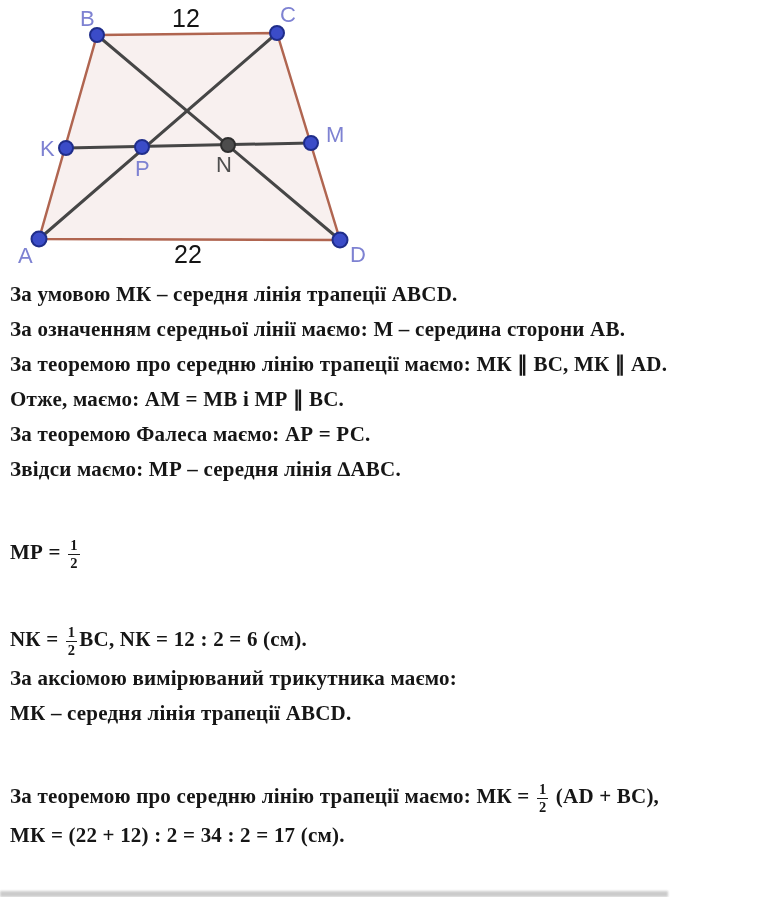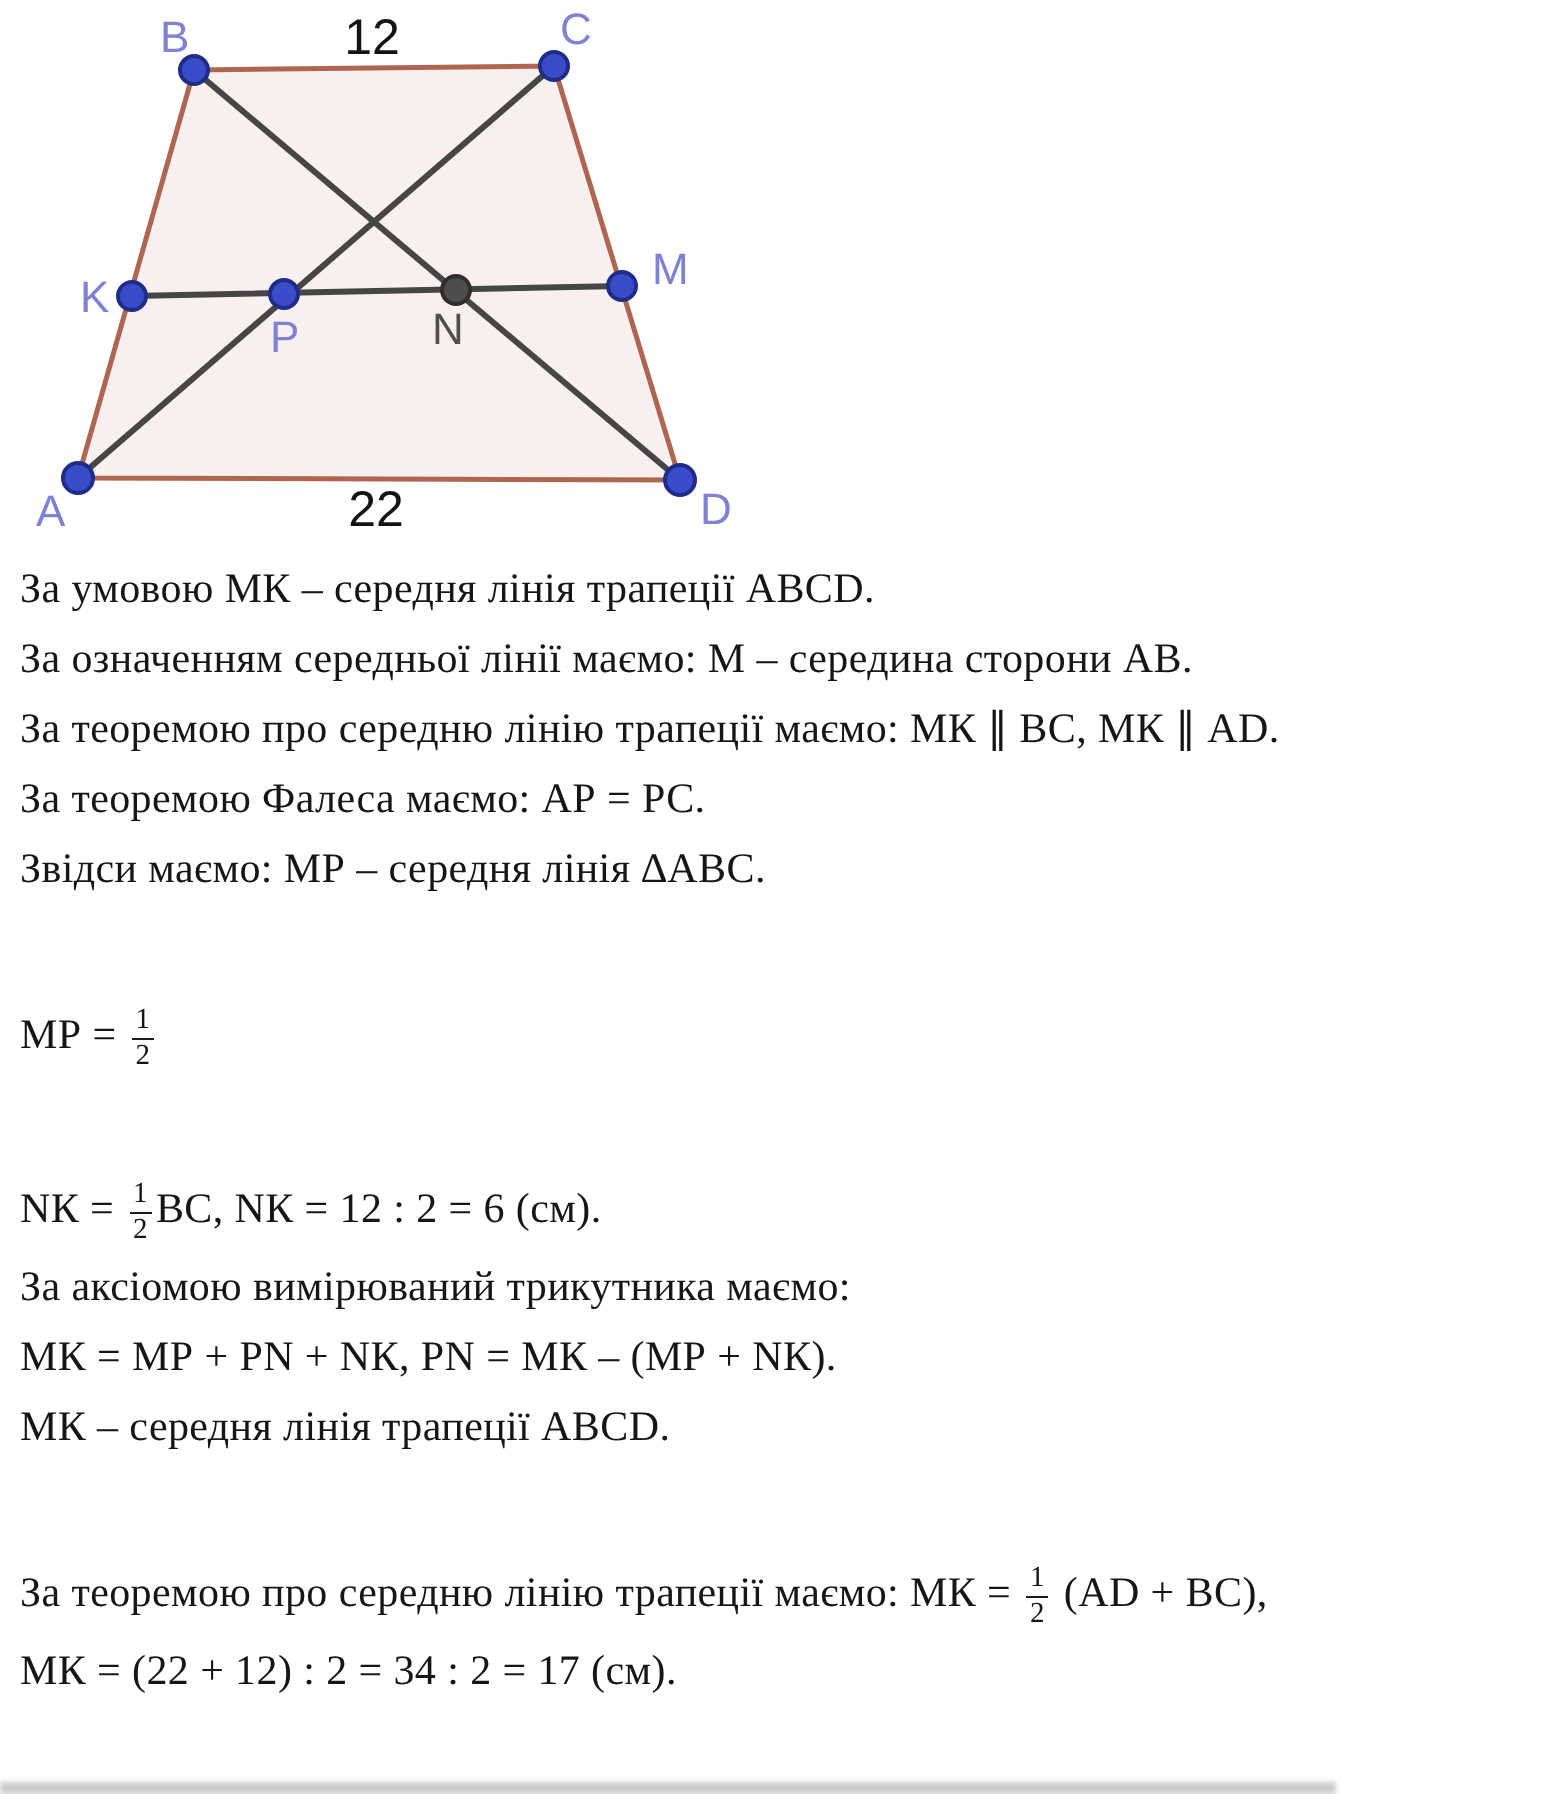--- a/index.html
+++ b/index.html
@@ -27,20 +27,21 @@
   }
   .solution{
     position:absolute;top:277px;left:10px;right:4px;
     color:#161616;
     font-size:21px;
     letter-spacing:0.2px;
   }
   .line{
     height:35px;line-height:35px;
     white-space:nowrap;
+    font-weight:bold;
   }
   .line.has-frac{
     height:43px;line-height:43px;margin-top:44px;
   }
   .frac{
     display:inline-flex;
     flex-direction:column;
     align-items:center;
     justify-content:center;
     font-size:14.5px;
@@ -92,32 +93,32 @@
 
     <text class="len-label" x="186" y="27" text-anchor="middle">12</text>
     <text class="len-label" x="188" y="263" text-anchor="middle">22</text>
   </svg>
 </div>
 
 <div class="solution">
     <div class="line"><span>За умовою МК – середня лінія трапеції ABCD.</span></div>
     <div class="line"><span>За означенням середньої лінії маємо: М – середина сторони АВ.</span></div>
     <div class="line"><span>За теоремою про середню лінію трапеції маємо: МК ∥ ВС, МК ∥ AD.</span></div>
+    <div class="line"><span>Отже, маємо: АМ = МВ і МР ∥ ВС.</span></div>
     <div class="line"><span>За теоремою Фалеса маємо: АР = РС.</span></div>
     <div class="line"><span>Звідси маємо: МР – середня лінія ∆АВС.</span></div>
     <div class="line has-frac"><span>МР = </span><span class="frac">
         <span class="num">1</span>
         <span class="den">2</span>
       </span></div>
     <div class="line has-frac"><span>NК = </span><span class="frac">
         <span class="num">1</span>
         <span class="den">2</span>
       </span><span>ВС, NК = 12 : 2 = 6 (см).</span></div>
     <div class="line"><span>За аксіомою вимірюваний трикутника маємо:</span></div>
-    <div class="line"><span>МК = МР + РN + NК, РN = МК – (МР + NК).</span></div>
     <div class="line"><span>МК – середня лінія трапеції ABCD.</span></div>
     <div class="line has-frac"><span>За теоремою про середню лінію трапеції маємо: МК = </span><span class="frac">
         <span class="num">1</span>
         <span class="den">2</span>
       </span><span> (AD + ВС),</span></div>
     <div class="line"><span>МК = (22 + 12) : 2 = 34 : 2 = 17 (см).</span></div>
   </div>
 
 <div class="bottom-artifact"></div>
 

